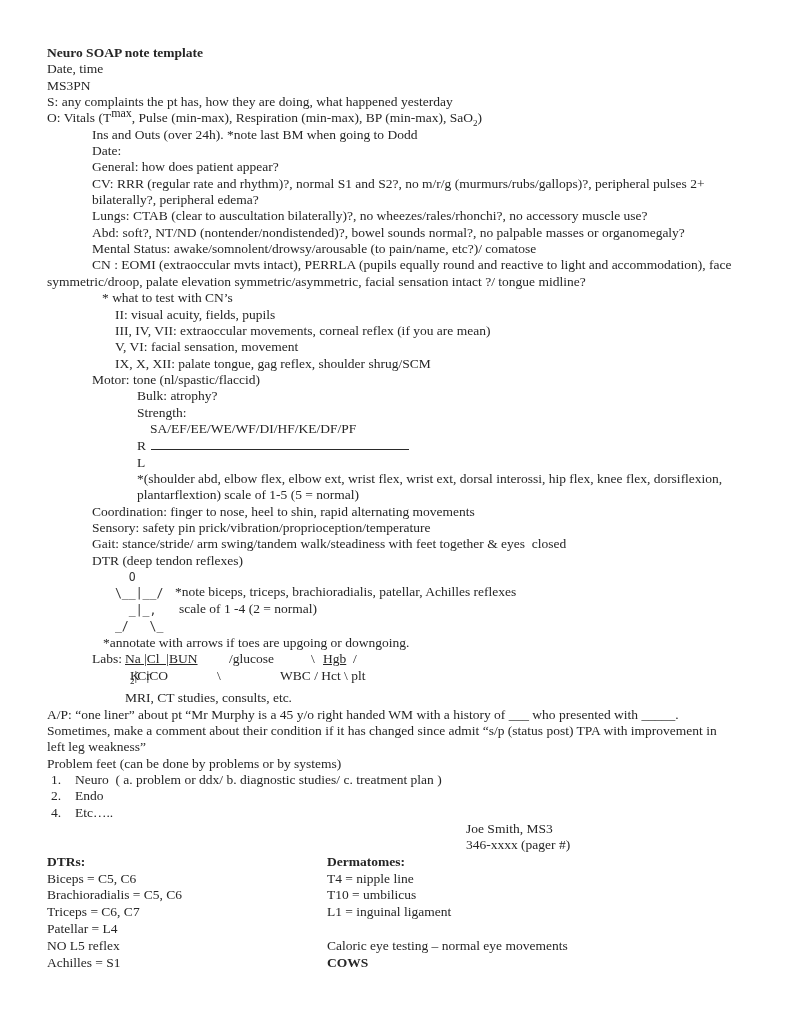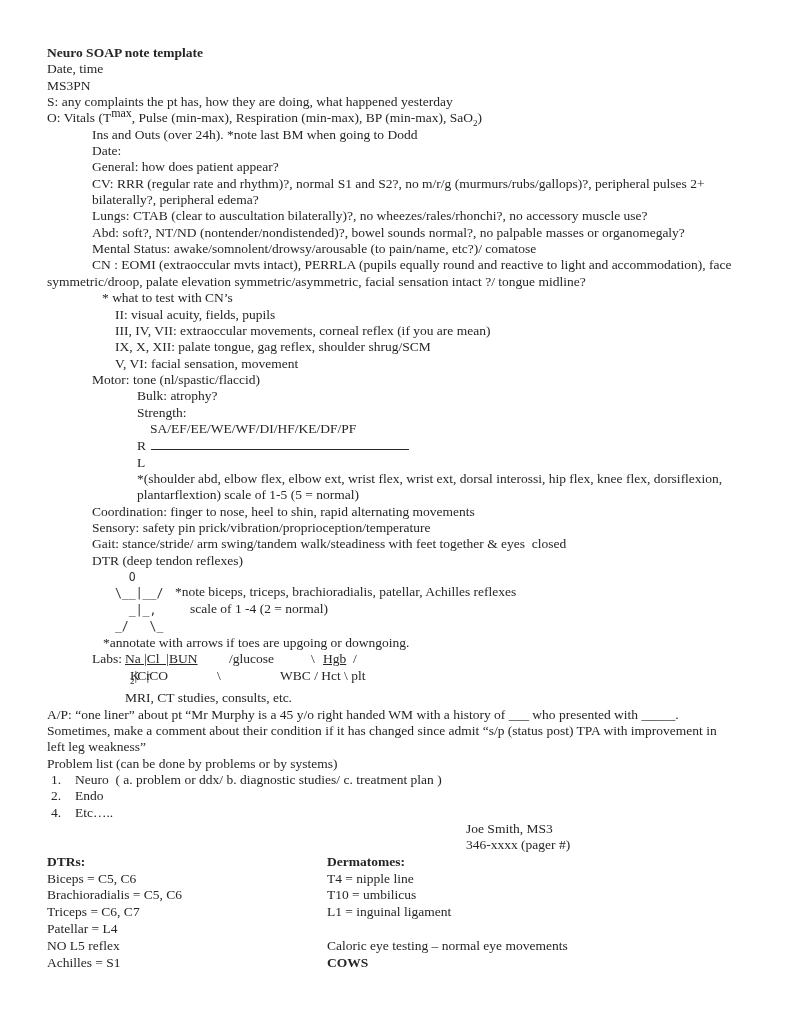--- a/index.html
+++ b/index.html
@@ -19,21 +19,21 @@
   .i90{margin-left:90px;}   
   .i103{margin-left:103px;} 
   .i56{margin-left:56px;}   
   sup.sm{font-size:12px;vertical-align:super;line-height:0;}
   sub.sm{font-size:9px;vertical-align:sub;line-height:0;}
   .rline{display:inline-block;width:258px;height:12px;border-bottom:1.2px solid #2a2a2a;margin-left:5px;}
   
   .figure{position:relative;height:66px;}
   .figrow{font-family:"DejaVu Sans Mono", monospace;font-size:11.5px;line-height:16.35px;white-space:pre;margin-left:61px;color:#333;}
   .fig-note{position:absolute;left:128px;top:15px;white-space:pre;}
-  .fig-scale{position:absolute;left:143px;top:31.5px;white-space:pre;}
+  .fig-scale{position:absolute;left:132px;top:31.5px;white-space:pre;}
   
   .labs{position:relative;height:33px;}
   .labs span{position:absolute;white-space:pre;top:0;}
   .labs .r2{top:16.35px;}
   .u{text-decoration:underline;}
   .l-label{left:45px;} .l-bmp-top{left:78px;} .l-glu{left:166px;margin-left:16px;}
   .l-cbc-open{left:264px;} .l-hgb{left:276px;} .l-cbc-close{left:306px;}
   .l-krow{left:83px;} .l-bmp-close{left:170px;} .l-cbc-bottom{left:233px;}
   .gap6{height:6px;}
   
@@ -65,22 +65,22 @@
     <div class="ln i45">CV: RRR (regular rate and rhythm)?, normal S1 and S2?, no m/r/g (murmurs/rubs/gallops)?, peripheral pulses 2+</div>
     <div class="ln i45">bilaterally?, peripheral edema?</div>
     <div class="ln i45">Lungs: CTAB (clear to auscultation bilaterally)?, no wheezes/rales/rhonchi?, no accessory muscle use?</div>
     <div class="ln i45">Abd: soft?, NT/ND (nontender/nondistended)?, bowel sounds normal?, no palpable masses or organomegaly?</div>
     <div class="ln i45">Mental Status: awake/somnolent/drowsy/arousable (to pain/name, etc?)/ comatose</div>
     <div class="ln i45">CN : EOMI (extraoccular mvts intact), PERRLA (pupils equally round and reactive to light and accommodation), face</div>
     <div class="ln i70">symmetric/droop, palate elevation symmetric/asymmetric, facial sensation intact ?/ tongue midline?</div>
     <div class="ln i55">* what to test with CN’s</div>
     <div class="ln i68">II: visual acuity, fields, pupils</div>
     <div class="ln i68">III, IV, VII: extraoccular movements, corneal reflex (if you are mean)</div>
+    <div class="ln i68">V, VI: facial sensation, movement</div>
     <div class="ln i68">IX, X, XII: palate tongue, gag reflex, shoulder shrug/SCM</div>
-    <div class="ln i68">V, VI: facial sensation, movement</div>
     <div class="ln i45">Motor: tone (nl/spastic/flaccid)</div>
     <div class="ln i90">Bulk: atrophy?</div>
     <div class="ln i90">Strength:</div>
     <div class="ln i103">SA/EF/EE/WE/WF/DI/HF/KE/DF/PF</div>
     <div class="ln i90"><span>R</span><span class="rline"></span></div>
     <div class="ln i90"><span>L</span></div>
     <div class="ln i90">*(shoulder abd, elbow flex, elbow ext, wrist flex, wrist ext, dorsal interossi, hip flex, knee flex, dorsiflexion,</div>
     <div class="ln i90">plantarflextion) scale of 1-5 (5 = normal)</div>
     <div class="ln i45">Coordination: finger to nose, heel to shin, rapid alternating movements</div>
     <div class="ln i45">Sensory: safety pin prick/vibration/proprioception/temperature</div>
@@ -109,21 +109,21 @@
       <span class="l-bmp-close r2">\</span>
       <span class="l-cbc-bottom r2">WBC / Hct \ plt</span>
     </div>
 
     <div class="gap6"></div>
 
     <div class="ln i78">MRI, CT studies, consults, etc.</div>
     <div class="ln">A/P: “one liner” about pt “Mr Murphy is a 45 y/o right handed WM with a history of ___ who presented with _____.</div>
     <div class="ln">Sometimes, make a comment about their condition if it has changed since admit “s/p (status post) TPA with improvement in</div>
     <div class="ln">left leg weakness”</div>
-    <div class="ln">Problem list (can be done by problems or by systems)</div>
+    <div class="ln">Problem feet (can be done by problems or by systems)</div>
 
     <div class="ln"><span class="pnum">1.</span><span>Neuro  ( a. problem or ddx/ b. diagnostic studies/ c. treatment plan )</span></div>
     <div class="ln"><span class="pnum">2.</span><span>Endo</span></div>
     <div class="ln"><span class="pnum">4.</span><span>Etc…..</span></div>
 
     <div class="signature">
       <div class="ln">Joe Smith, MS3</div>
       <div class="ln">346-xxxx (pager #)</div>
     </div>
 

